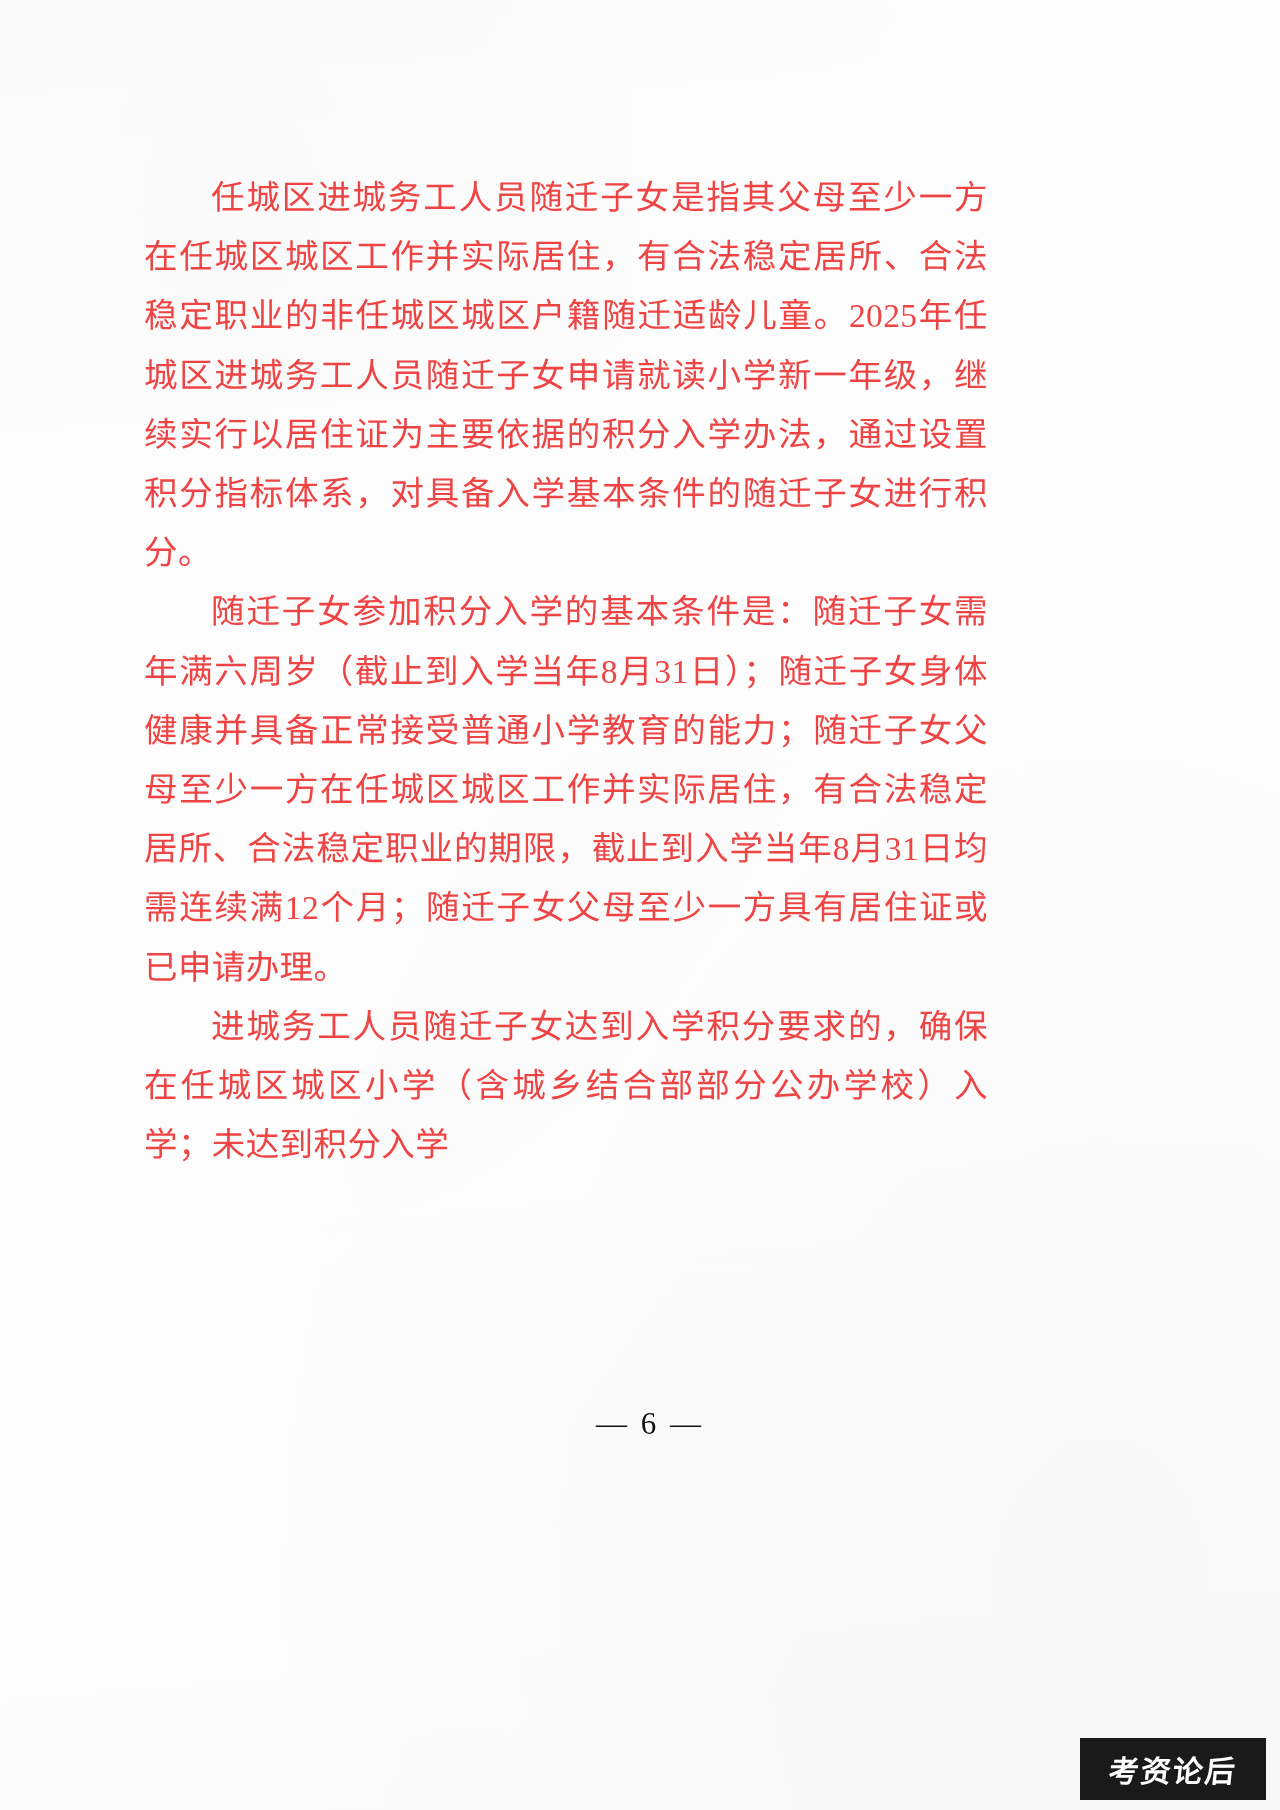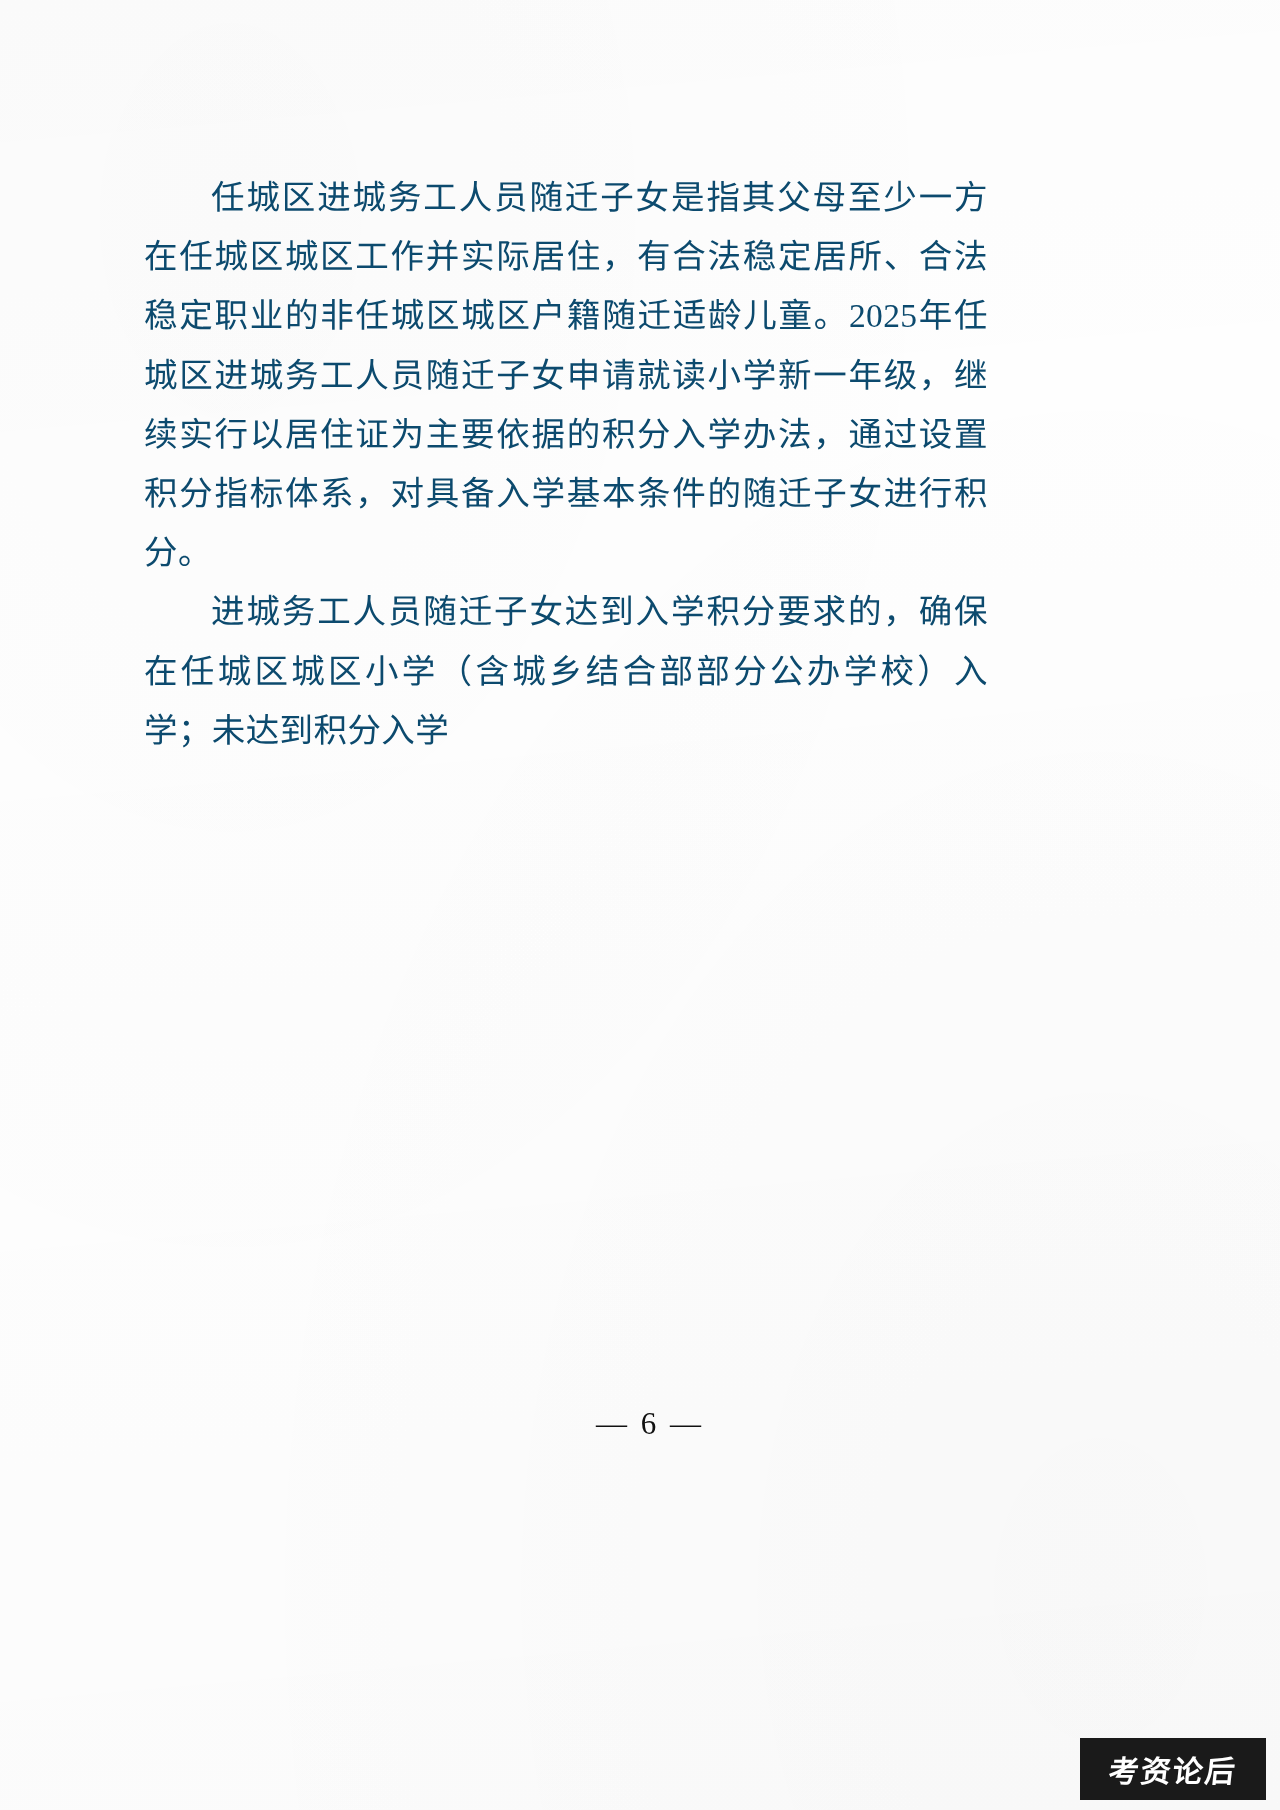--- a/index.html
+++ b/index.html
@@ -39,21 +39,21 @@
     position: absolute;
     left: 144px;
     top: 168px;
     width: 856px;
   }
 
   p.doc-para {
     margin: 0 12px 0px 0;
     font-size: 33.5px;
     line-height: 59.2px;
-    color: #0c4a6e;
+    color: #ef4444;
     text-align: justify;
     text-justify: inter-character;
     text-indent: 2em;
     letter-spacing: 0.4px;
     font-weight: 500;
     -webkit-font-smoothing: none;
   }
 
   p.doc-para:last-of-type {
     margin-bottom: 0;
@@ -103,20 +103,21 @@
 </style>
 </head>
 <body>
 
 <div id="page-surface">
 
   <div id="text-column">
 
     <p class="doc-para">任城区进城务工人员随迁子女是指其父母至少一方在任城区城区工作并实际居住，有合法稳定居所、合法稳定职业的非任城区城区户籍随迁适龄儿童。2025年任城区进城务工人员随迁子女申请就读小学新一年级，继续实行以居住证为主要依据的积分入学办法，通过设置积分指标体系，对具备入学基本条件的随迁子女进行积分。</p>
 
+    <p class="doc-para">随迁子女参加积分入学的基本条件是：随迁子女需年满六周岁（截止到入学当年8月31日）；随迁子女身体健康并具备正常接受普通小学教育的能力；随迁子女父母至少一方在任城区城区工作并实际居住，有合法稳定居所、合法稳定职业的期限，截止到入学当年8月31日均需连续满12个月；随迁子女父母至少一方具有居住证或已申请办理。</p>
 
 
     <p class="doc-para">进城务工人员随迁子女达到入学积分要求的，确保在任城区城区小学（含城乡结合部部分公办学校）入学；未达到积分入学</p>
 
   </div>
 
   <div id="page-footer">
     <span id="page-number">— 6 —</span>
   </div>
 

